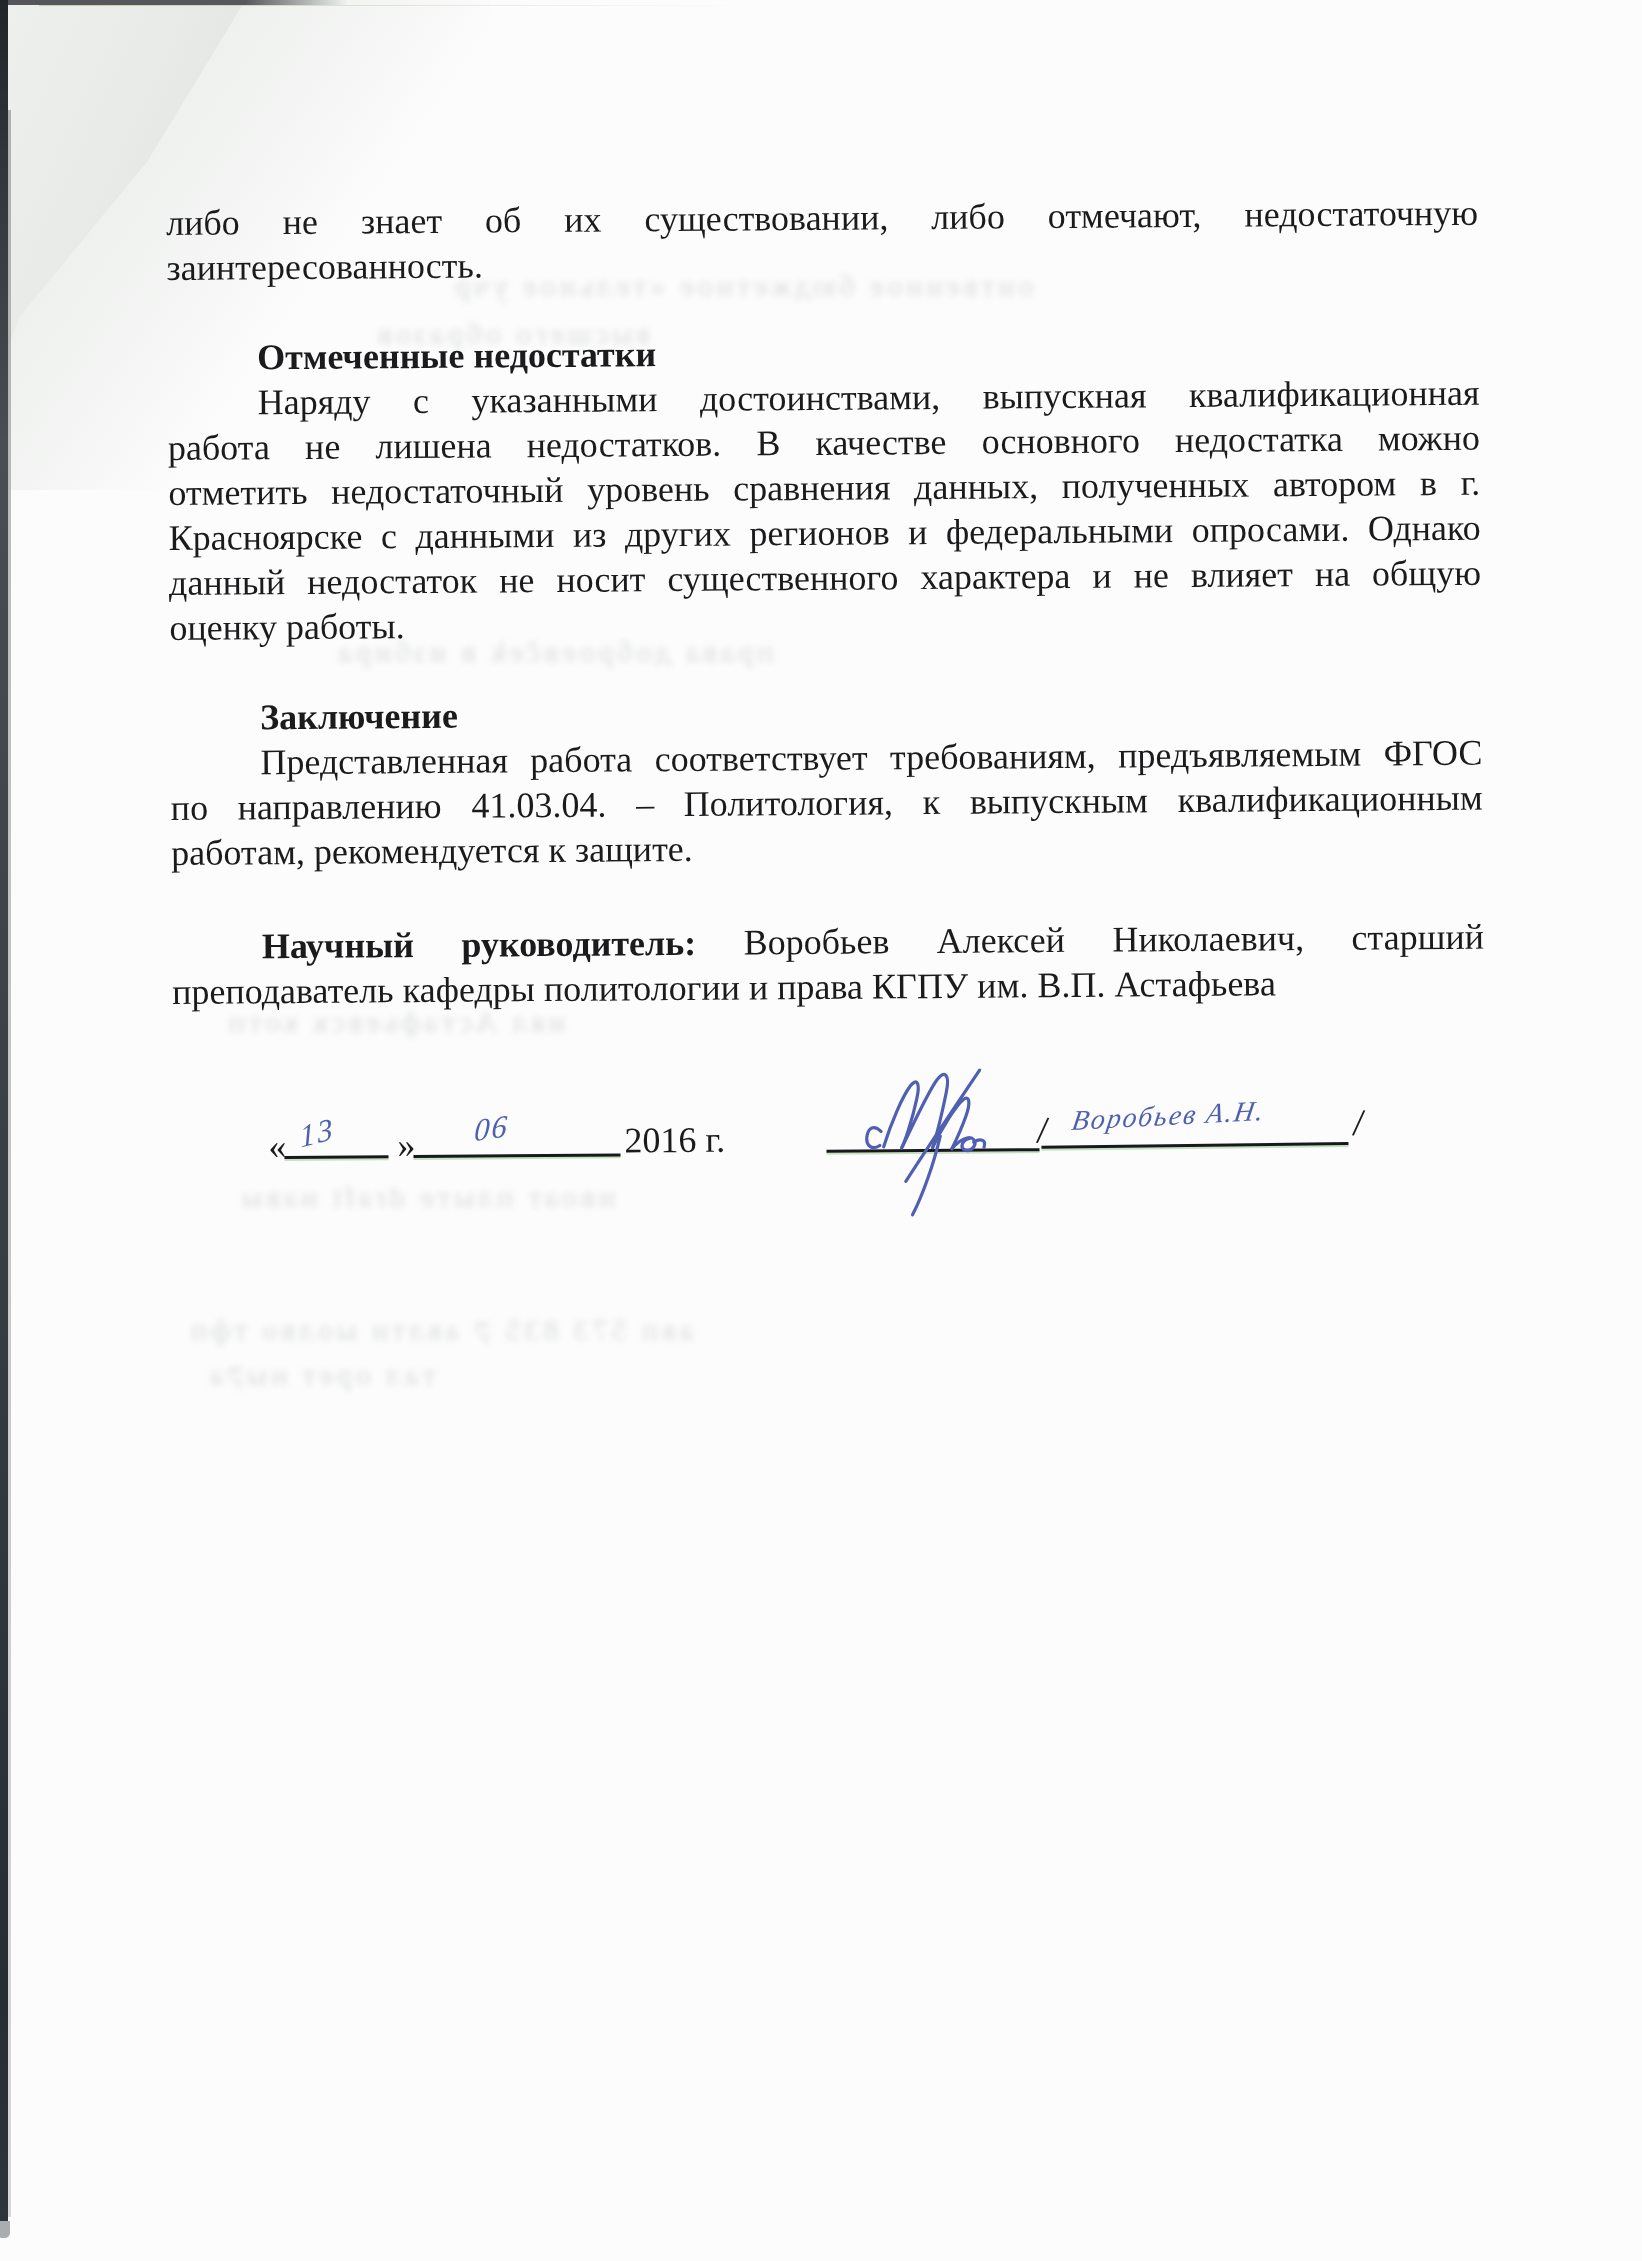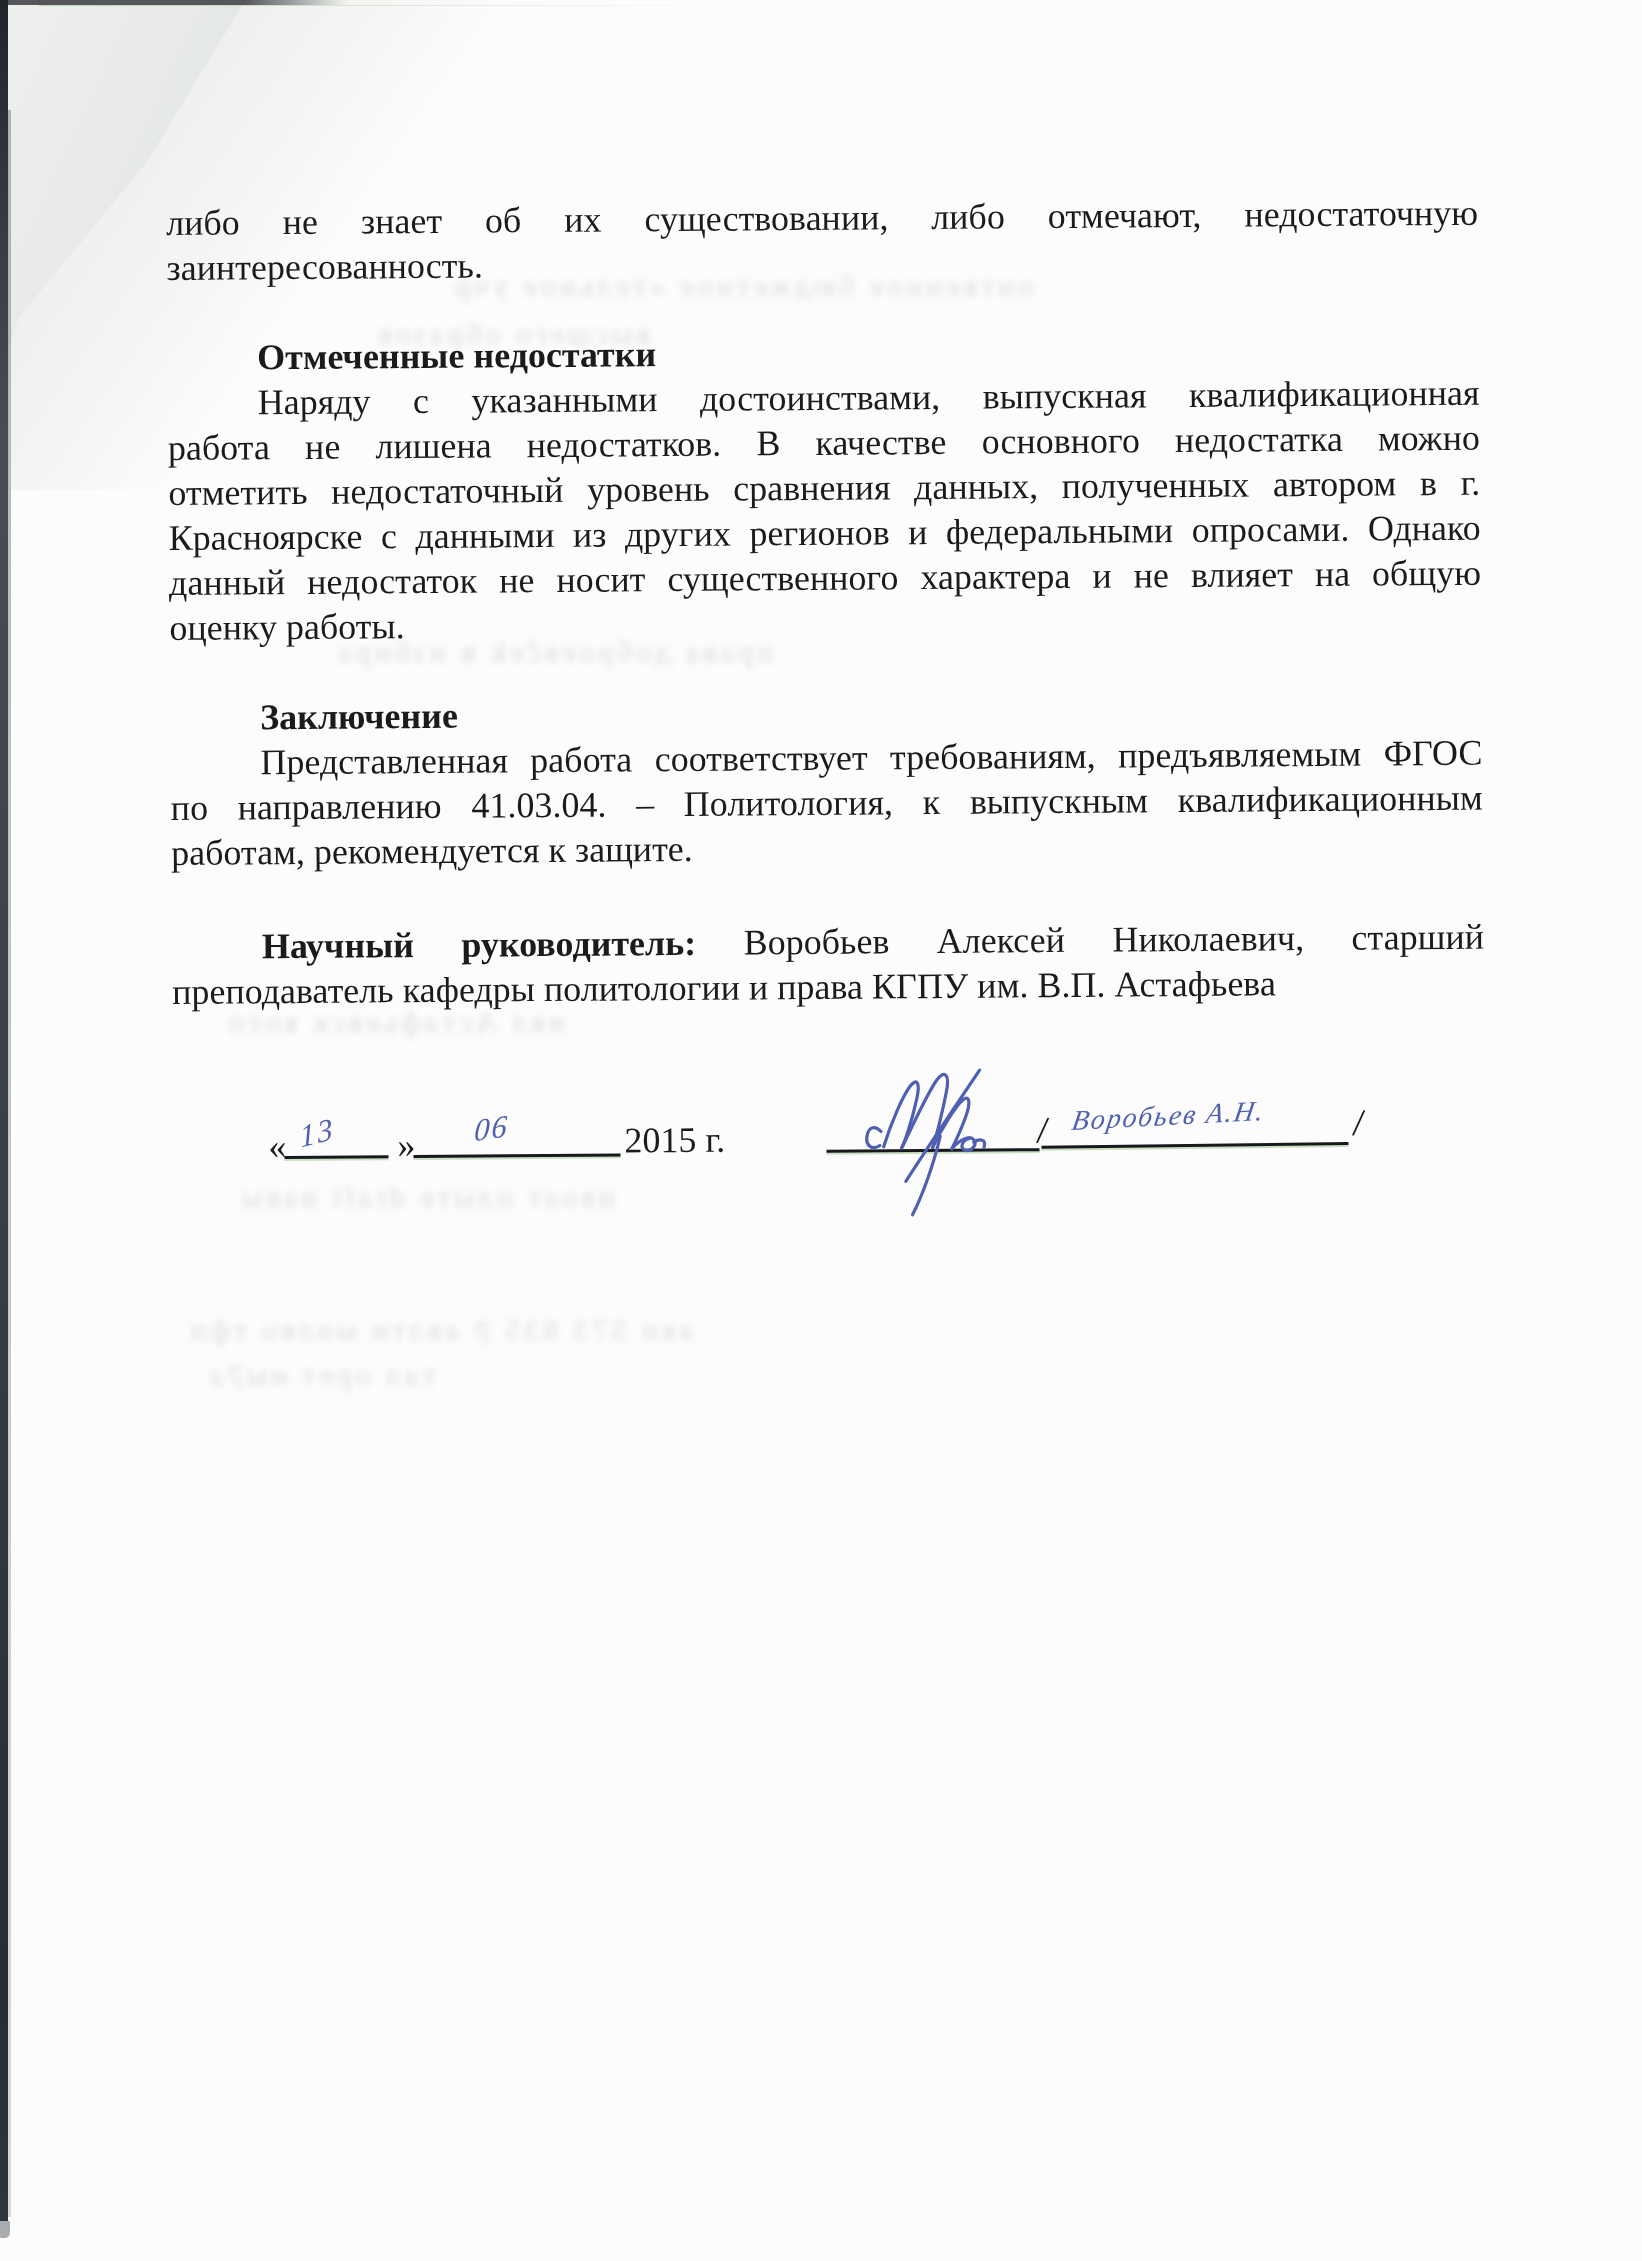--- a/index.html
+++ b/index.html
@@ -163,21 +163,21 @@
       <div class="line end">преподаватель кафедры политологии и права КГПУ им. В.П. Астафьева</div>
     </div>
 
     <div class="sig-row">
       <span class="typed q-open">«</span>
       <div class="ul ul1"></div>
       <span class="hand hand-day noselect">13</span>
       <span class="typed q-close">»</span>
       <div class="ul ul2"></div>
       <span class="hand hand-month noselect">06</span>
-      <span class="typed year">2015 г.</span>
+      <span class="typed year">2016 г.</span>
 
       <div class="ul ul3"></div>
       <svg class="sig-svg" width="213" height="193" viewBox="0 0 330 300">
         <g fill="none" stroke="#4f5fb2" stroke-width="5" stroke-linecap="round" stroke-linejoin="round">
           <path d="M58 132 C46 120 38 128 36 140 C34 154 44 162 56 154"></path>
           <path d="M62 156 C74 118 92 78 104 62 C114 49 120 56 114 82 C106 118 94 150 90 158"></path>
           <path d="M90 158 C108 122 132 70 146 52 C158 37 166 44 160 72 C152 110 142 146 138 158"></path>
           <path d="M96 210 C130 158 186 76 212 38"></path>
           <path d="M138 158 C152 128 176 92 186 84 C196 76 198 88 190 110 C182 132 172 152 168 160"></path>
           <path d="M168 160 C180 146 196 138 202 146 C208 154 198 166 188 162 C180 158 184 146 196 144"></path>

